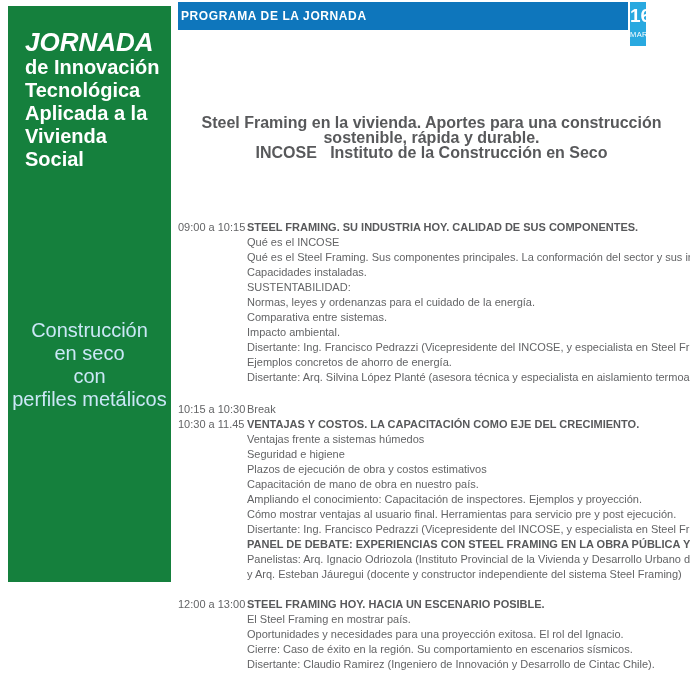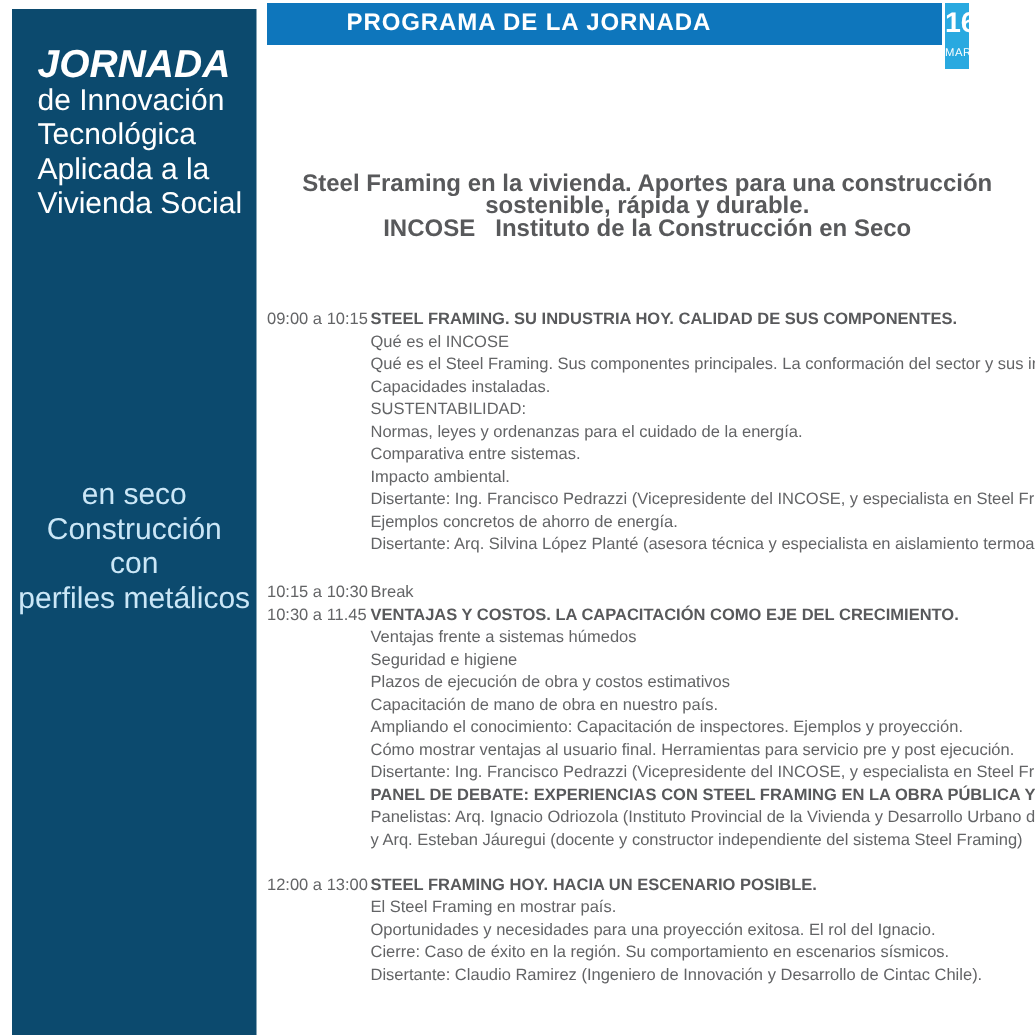--- a/index.html
+++ b/index.html
@@ -2,52 +2,52 @@
 <html><head>
 <meta charset="utf-8">
 <style>
   html,body{margin:0;padding:0;background:#ffffff;}
   .page{
     position:relative;width:690px;height:690px;background:#ffffff;overflow:hidden;
     font-family:"Liberation Sans", sans-serif;
   }
   
   .sidebar{
-    position:absolute;left:8px;top:6px;width:163px;height:684px;
-    background:#0c4a6e;color:#ffffff;
+    position:absolute;left:8px;top:6px;width:163px;height:576px;
+    background:#15803d;color:#ffffff;
   }
   .brand{padding:22px 8px 0 17px;}
   .brand-title{
     font-size:26px;font-weight:bold;font-style:italic;line-height:28px;letter-spacing:0px;
   }
-  .brand-line{font-size:20px;font-weight:normal;line-height:23px;}
+  .brand-line{font-size:20px;font-weight:bold;line-height:23px;}
   .mid-label{
     position:absolute;left:0;top:313px;width:100%;text-align:center;
     color:#CBE7F7;font-size:20px;line-height:23px;font-weight:normal;
   }
   
   .topbar{
     position:absolute;left:178px;top:2px;width:450px;height:28px;background:#0E76BC;
     color:#ffffff;display:flex;align-items:center;
   }
-  .topbar span{font-size:16px;font-weight:bold;letter-spacing:0.6px;padding-left:13px;margin-left:40px;}
+  .topbar span{font-size:12px;font-weight:bold;letter-spacing:0.6px;padding-left:3px;}
   
   .date-badge{
     position:absolute;left:630px;top:2px;width:16px;height:44px;background:#29A9E0;
     color:#ffffff;text-align:center;
   }
   .day-num{font-size:19px;font-weight:bold;line-height:22px;margin-top:3px;}
   .day-name{font-size:7.5px;font-weight:normal;letter-spacing:0.4px;margin-top:3px;}
   
   .intro{
     position:absolute;left:178px;top:115px;width:507px;text-align:center;
     color:#58595B;font-size:16px;font-weight:bold;line-height:15px;
   }
   
-  .schedule{position:absolute;left:178px;top:206px;width:509px;color:#636466;}
+  .schedule{position:absolute;left:178px;top:220px;width:509px;color:#636466;}
   .item{display:flex;}
   .item:nth-child(1){margin-bottom:17px;}
   .item:nth-child(2){}
   .item:nth-child(3){margin-bottom:15px;}
   .time{width:69px;flex-shrink:0;font-size:11px;line-height:15px;}
   .lines{flex:1;font-size:11px;line-height:15px;}
   .lines .ln{white-space:nowrap;}
   .lines .bold{font-weight:bold;color:#58595B;}
 </style>
 </head>
@@ -57,22 +57,22 @@
 
   <aside class="sidebar">
     <div class="brand">
       <div class="brand-title">JORNADA</div>
       <div class="brand-line">de Innovación</div>
       <div class="brand-line">Tecnológica</div>
       <div class="brand-line">Aplicada a la</div>
       <div class="brand-line">Vivienda Social</div>
     </div>
     <div class="mid-label">
+      <div>Construcción</div>
       <div>en seco</div>
-      <div>Construcción</div>
       <div>con</div>
       <div>perfiles metálicos</div>
     </div>
   </aside>
 
   <header class="topbar">
     <span>PROGRAMA DE LA JORNADA</span>
   </header>
 
   <div class="date-badge">

